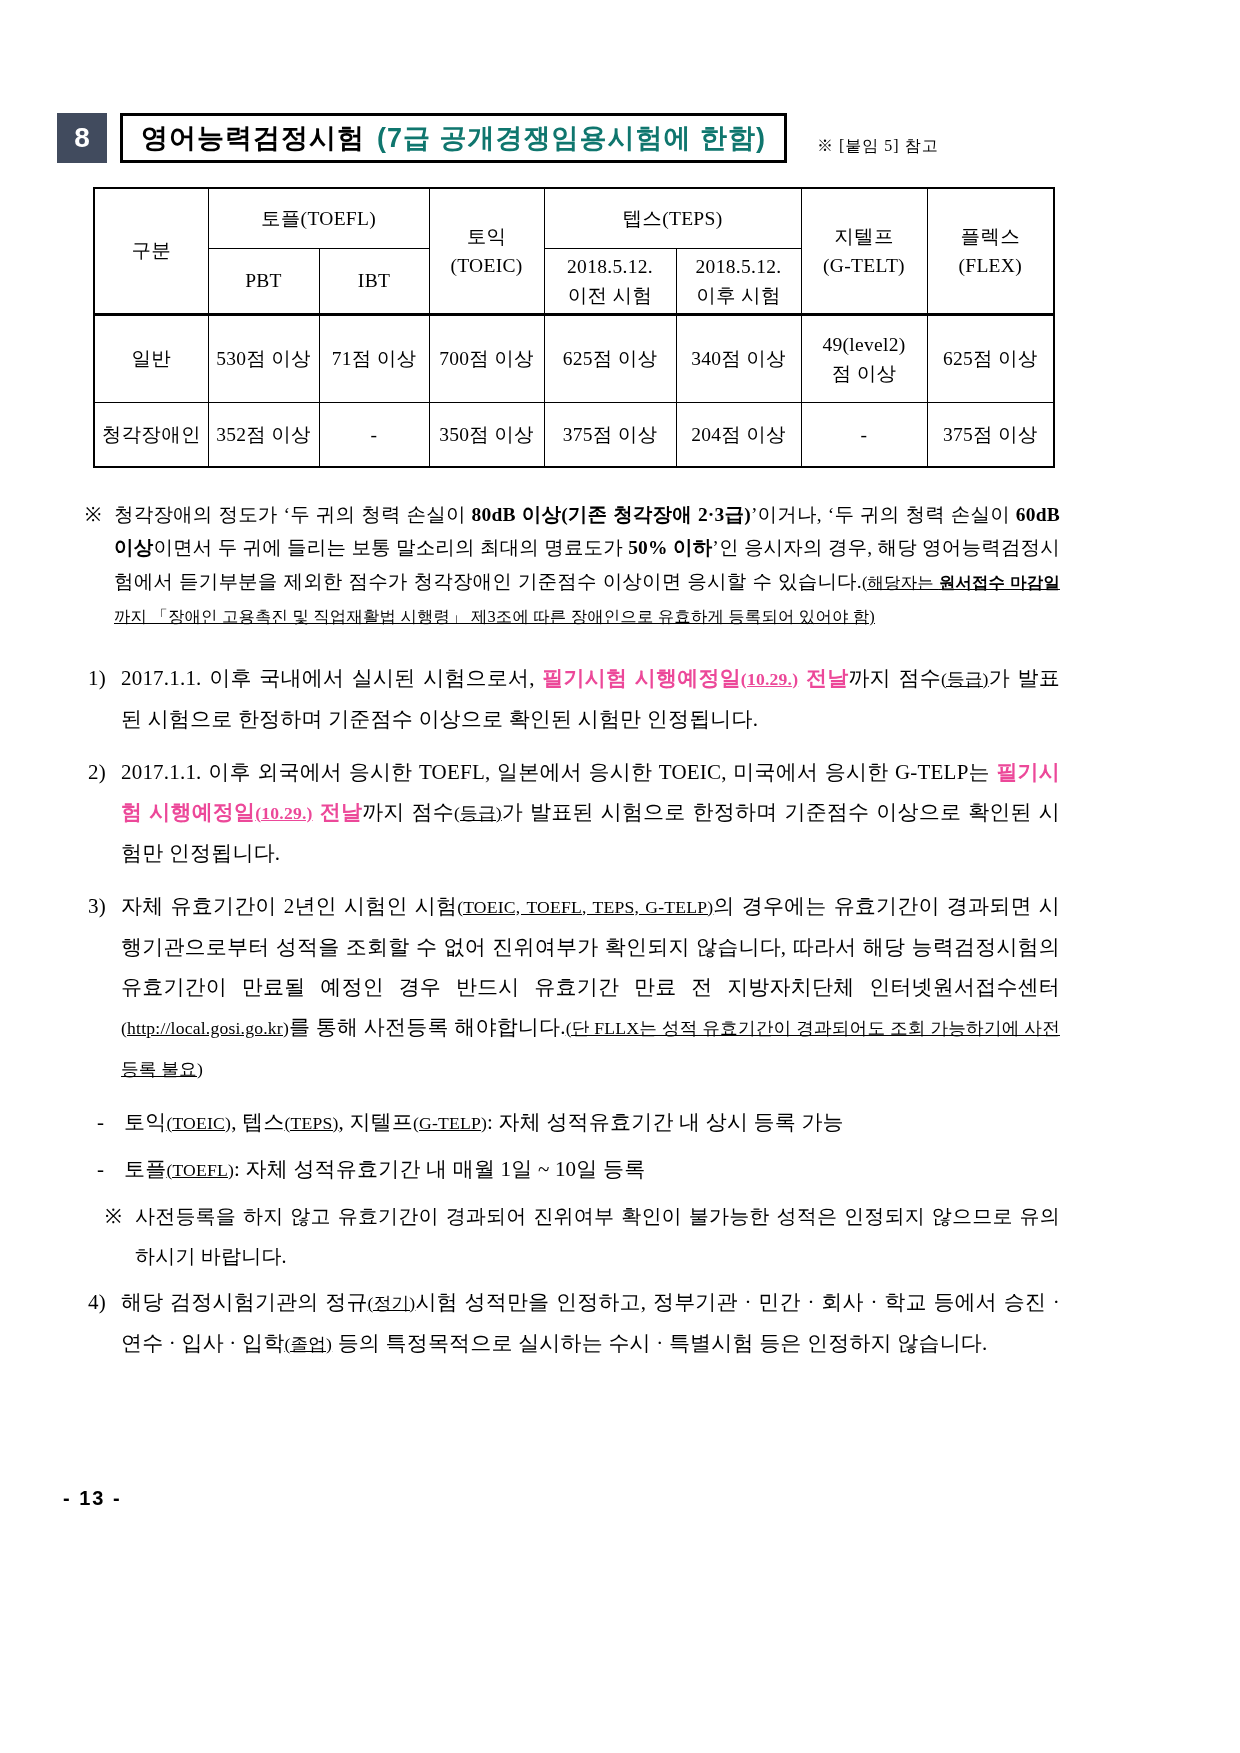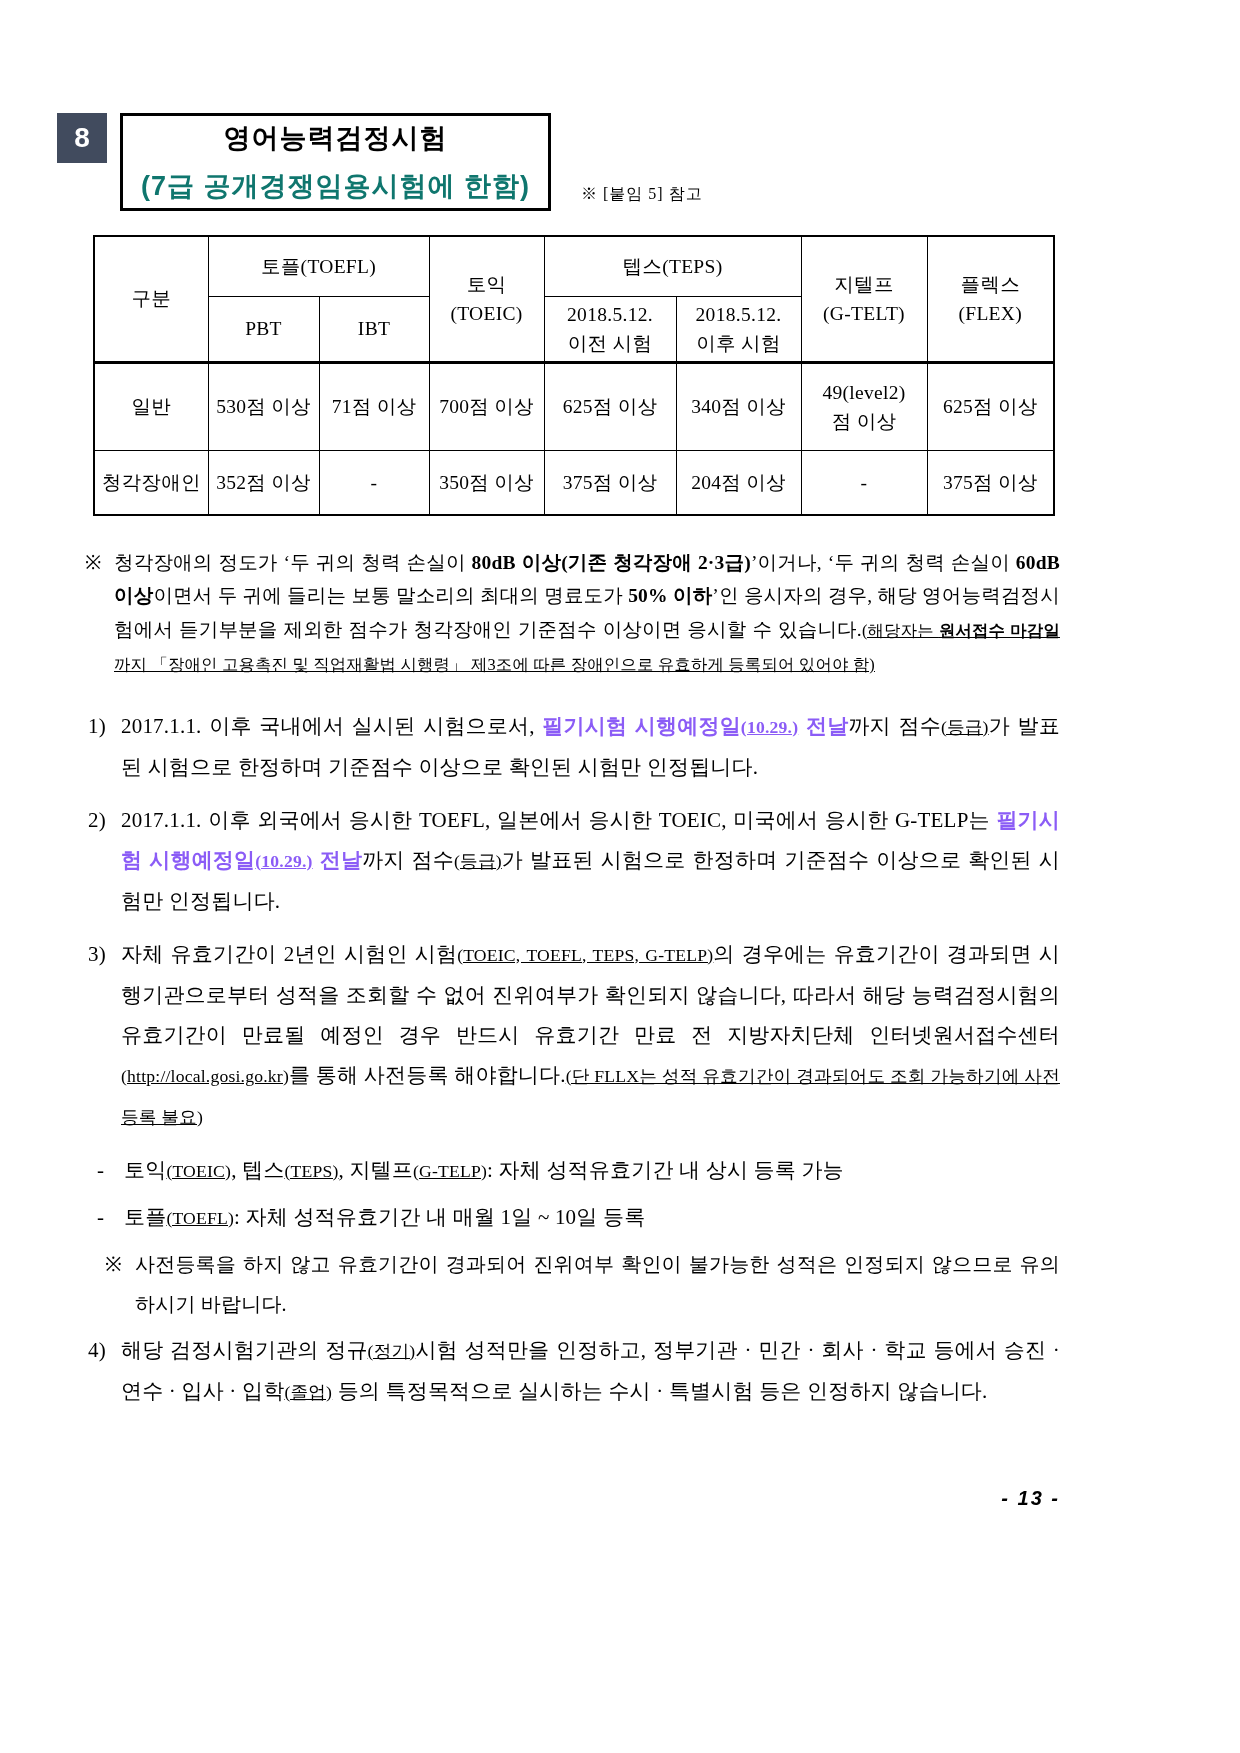--- a/index.html
+++ b/index.html
@@ -14,21 +14,21 @@
   
   .header-row { display:flex; align-items:stretch; margin-left:-6px; }
   .badge {
     width:50px; height:50px; background:#414b5e; color:#fff;
     font-family:"Liberation Sans", sans-serif; font-weight:bold; font-size:28px;
     display:flex; align-items:center; justify-content:center; flex:none;
   }
   .title-box {
     margin-left:13px; border:3px solid #000; padding:4px 18px;
     font-family:"Liberation Sans", sans-serif; font-weight:bold; font-size:27px;
-    letter-spacing:1px; display:flex; align-items:center; gap:12px; white-space:nowrap;flex-direction:column;
+    letter-spacing:1px; display:flex; align-items:center; gap:12px; white-space:nowrap;
   }
   .title-highlight { color:#0f766e; }
   .header-ref {
     margin-left:30px; align-self:flex-end; padding-bottom:6px;
     font-size:16px; letter-spacing:1px; white-space:nowrap;
   }
 
   
   .section-heading {
     font-family:"Liberation Sans", sans-serif; font-weight:bold;
@@ -58,41 +58,41 @@
   .table-note {
     margin:30px 0 0 22px; display:flex;
     font-size:19.5px; line-height:33.5px; text-align:justify; letter-spacing:0.2px;
   }
   .table-note .marker { flex:none; width:29px; }
   .table-note .ntext { flex:1; }
 
   
   .b { font-weight:bold; }
   .sm { font-size:0.84em;text-decoration:underline; }
-  .blue { color:#8b5cf6; font-weight:bold; }
+  .blue { color:#ec4899; font-weight:bold; }
   .blue.sm { font-weight:bold; }
 
   
   .list { margin-top:24px; margin-left:25px; }
   .item {
     display:flex; font-size:21px; line-height:40px;
     text-align:justify; letter-spacing:0.2px; margin-bottom:13px;
   }
   .item .marker { flex:none; width:33px; }
   .item .itext { flex:1; }
   .item.dash { margin-left:9px; margin-bottom:6px; }
   .item.dash .marker { width:27px; }
   .item.subnote { margin-left:17px; margin-bottom:6px; font-size:20px; }
   .item.subnote .marker { width:30px; }
 
   
   .page-footer {
     position:absolute; top:1487px; left:63px; width:997px;
-    text-align:right; font-family:"Liberation Sans", sans-serif;
-    font-weight:bold; font-size:20px; letter-spacing:2px;font-style:italic;
+    text-align:left; font-family:"Liberation Sans", sans-serif;
+    font-weight:bold; font-size:20px; letter-spacing:2px;
   }
 </style>
 </head>
 <body>
 
 <div class="page">
 
   <div class="header-row">
     <div class="badge">8</div>
     <div class="title-box">

